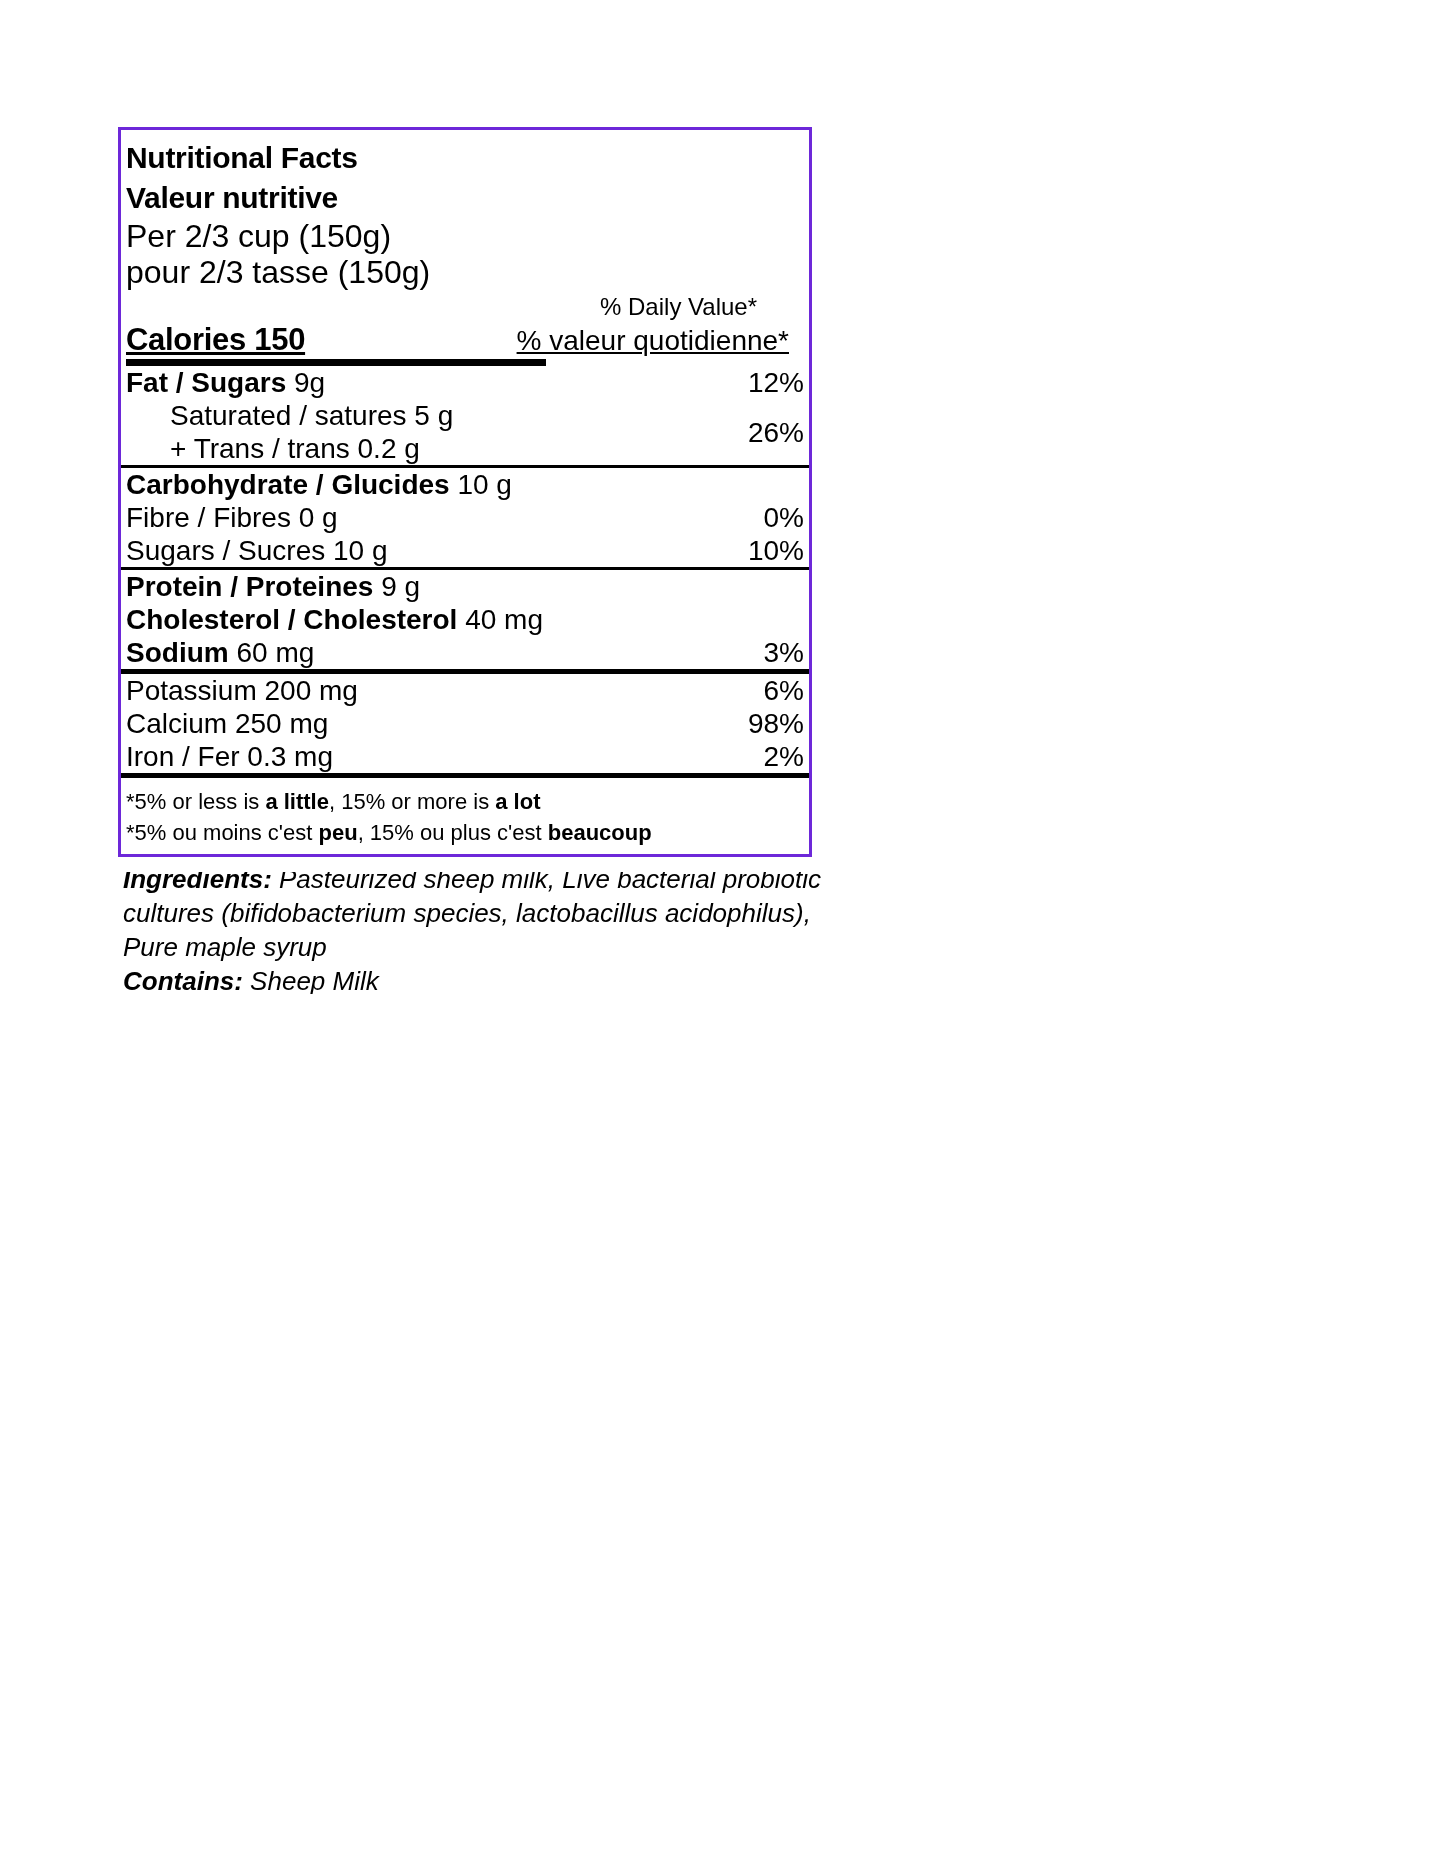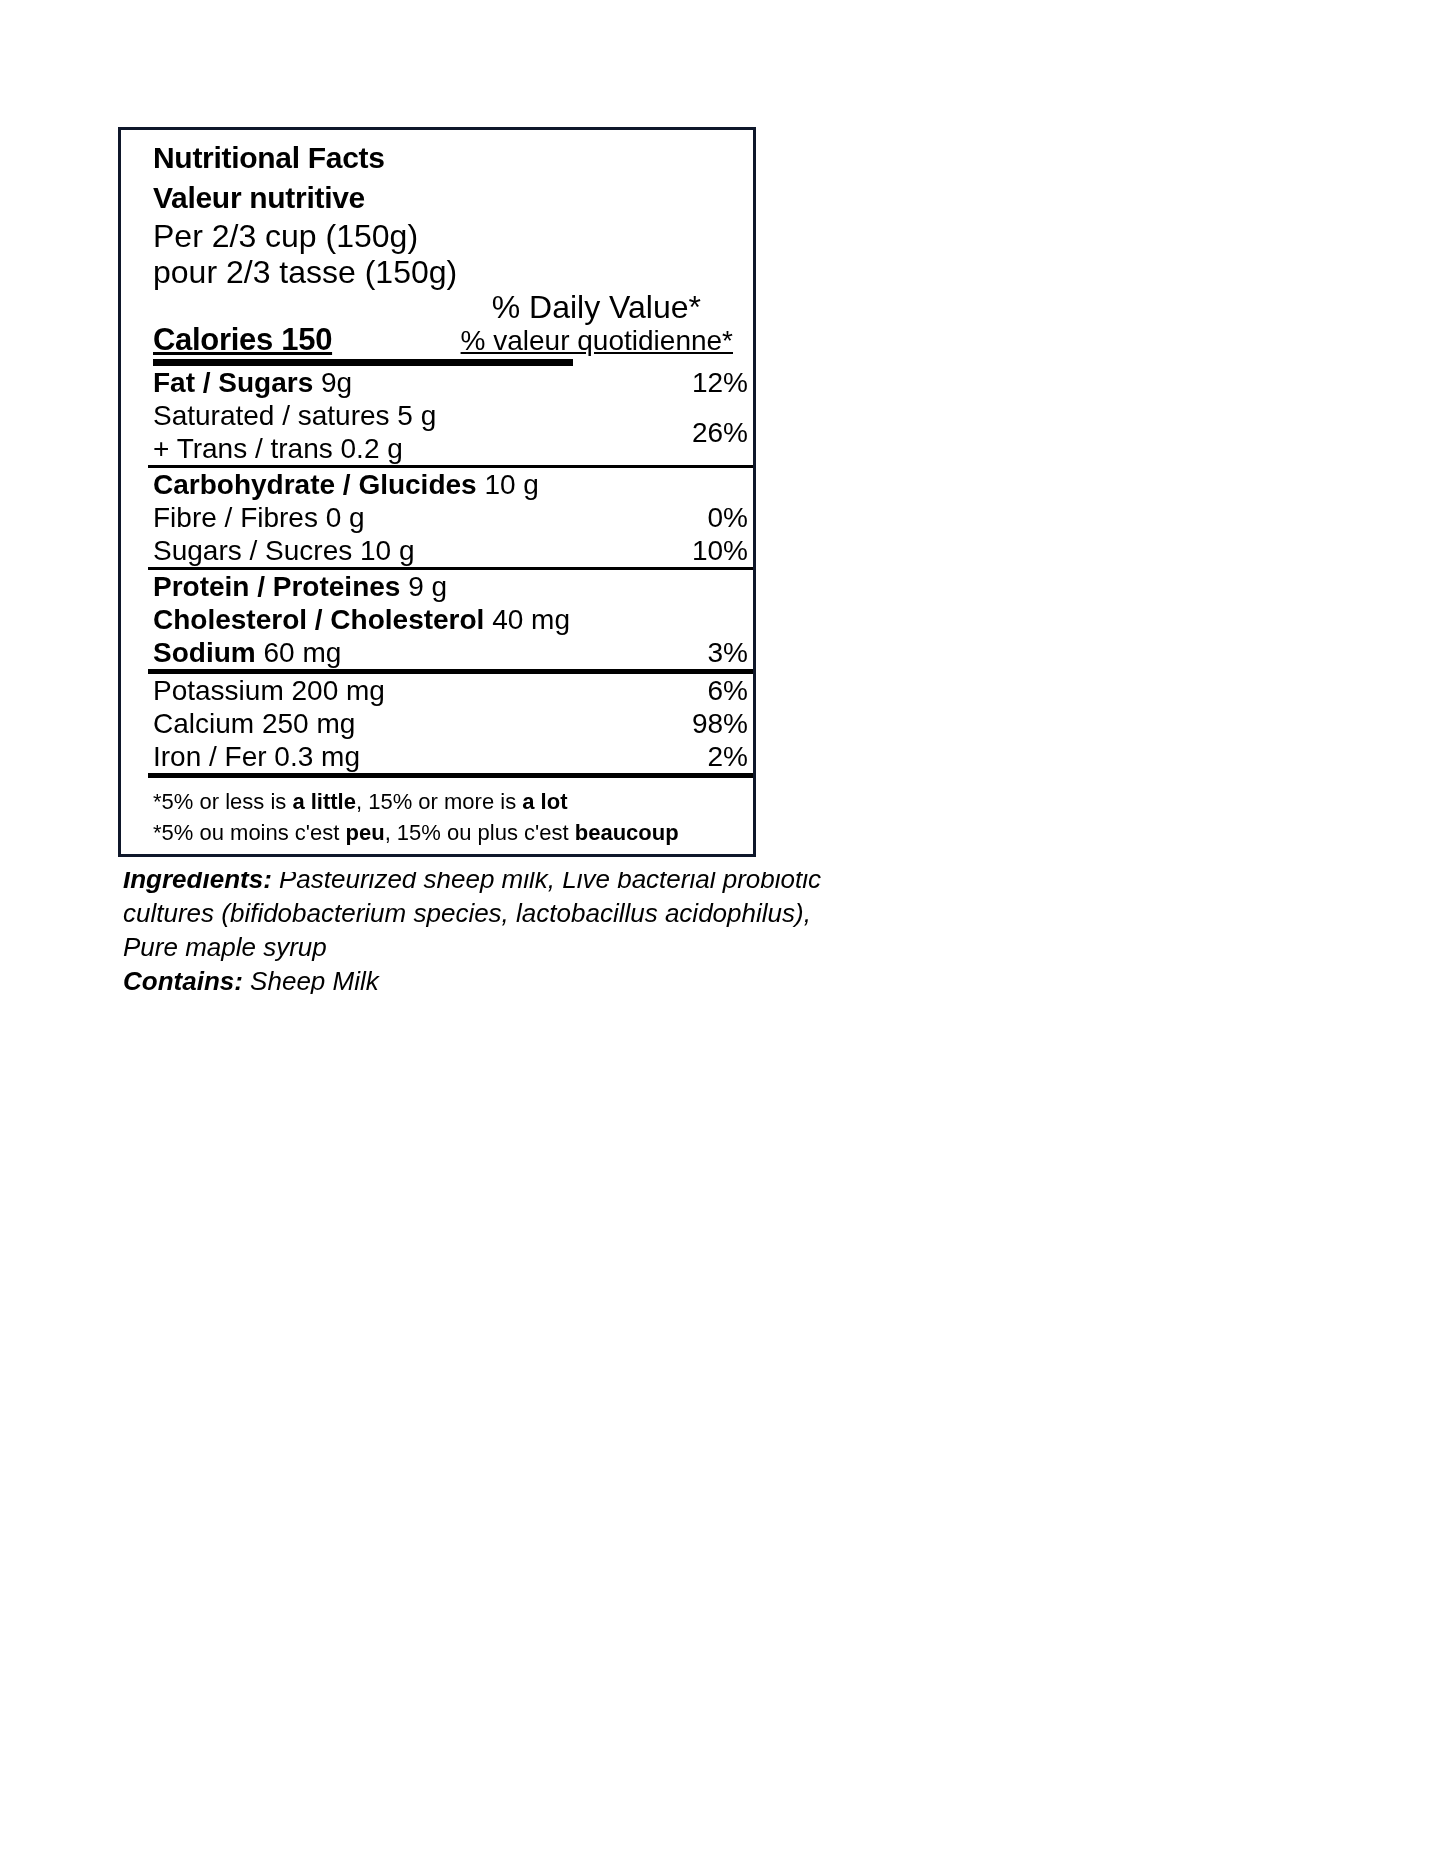--- a/index.html
+++ b/index.html
@@ -16,39 +16,38 @@
     overflow: hidden;
   }
   .pre { white-space: pre-wrap; }
   .b { font-weight: bold; }
 
   
   .panel {
     position: absolute;
     left: 118px;
     top: 127px;
-    width: 638px;
-    border: 3px solid #0f172a;
+    width: 694px;
+    border: 3px solid #6d28d9;
     background: #fff;
     box-sizing: border-box;
-    padding-left: 27px;
   }
   .hdr { padding: 8px 0 0 5px; }
   .title {
     font-size: 30px;
     font-weight: bold;
     line-height: 40px;
     letter-spacing: -0.3px;
   }
   .serving {
     font-size: 32px;
     line-height: 36px;
   }
   .dv-en {
-    font-size: 32px;
+    font-size: 24px;
     line-height: 26px;
     text-align: right;
     padding-right: 52px;
     margin-top: 4px;
   }
   .cal-row {
     display: flex;
     justify-content: space-between;
     align-items: flex-end;
     margin-top: 2px;
@@ -90,20 +89,21 @@
     text-align: center;
     white-space: nowrap;
   }
   .pair {
     display: flex;
     justify-content: space-between;
     align-items: center;
     font-size: 28px;
     line-height: 33px;
     padding-left: 5px;
+    margin-left: 44px;
   }
   .pair .lines > div { line-height: 33px; }
 
   .footnote {
     padding: 8px 0 6px 5px;
     font-size: 22px;
     line-height: 31px;
   }
 
   

